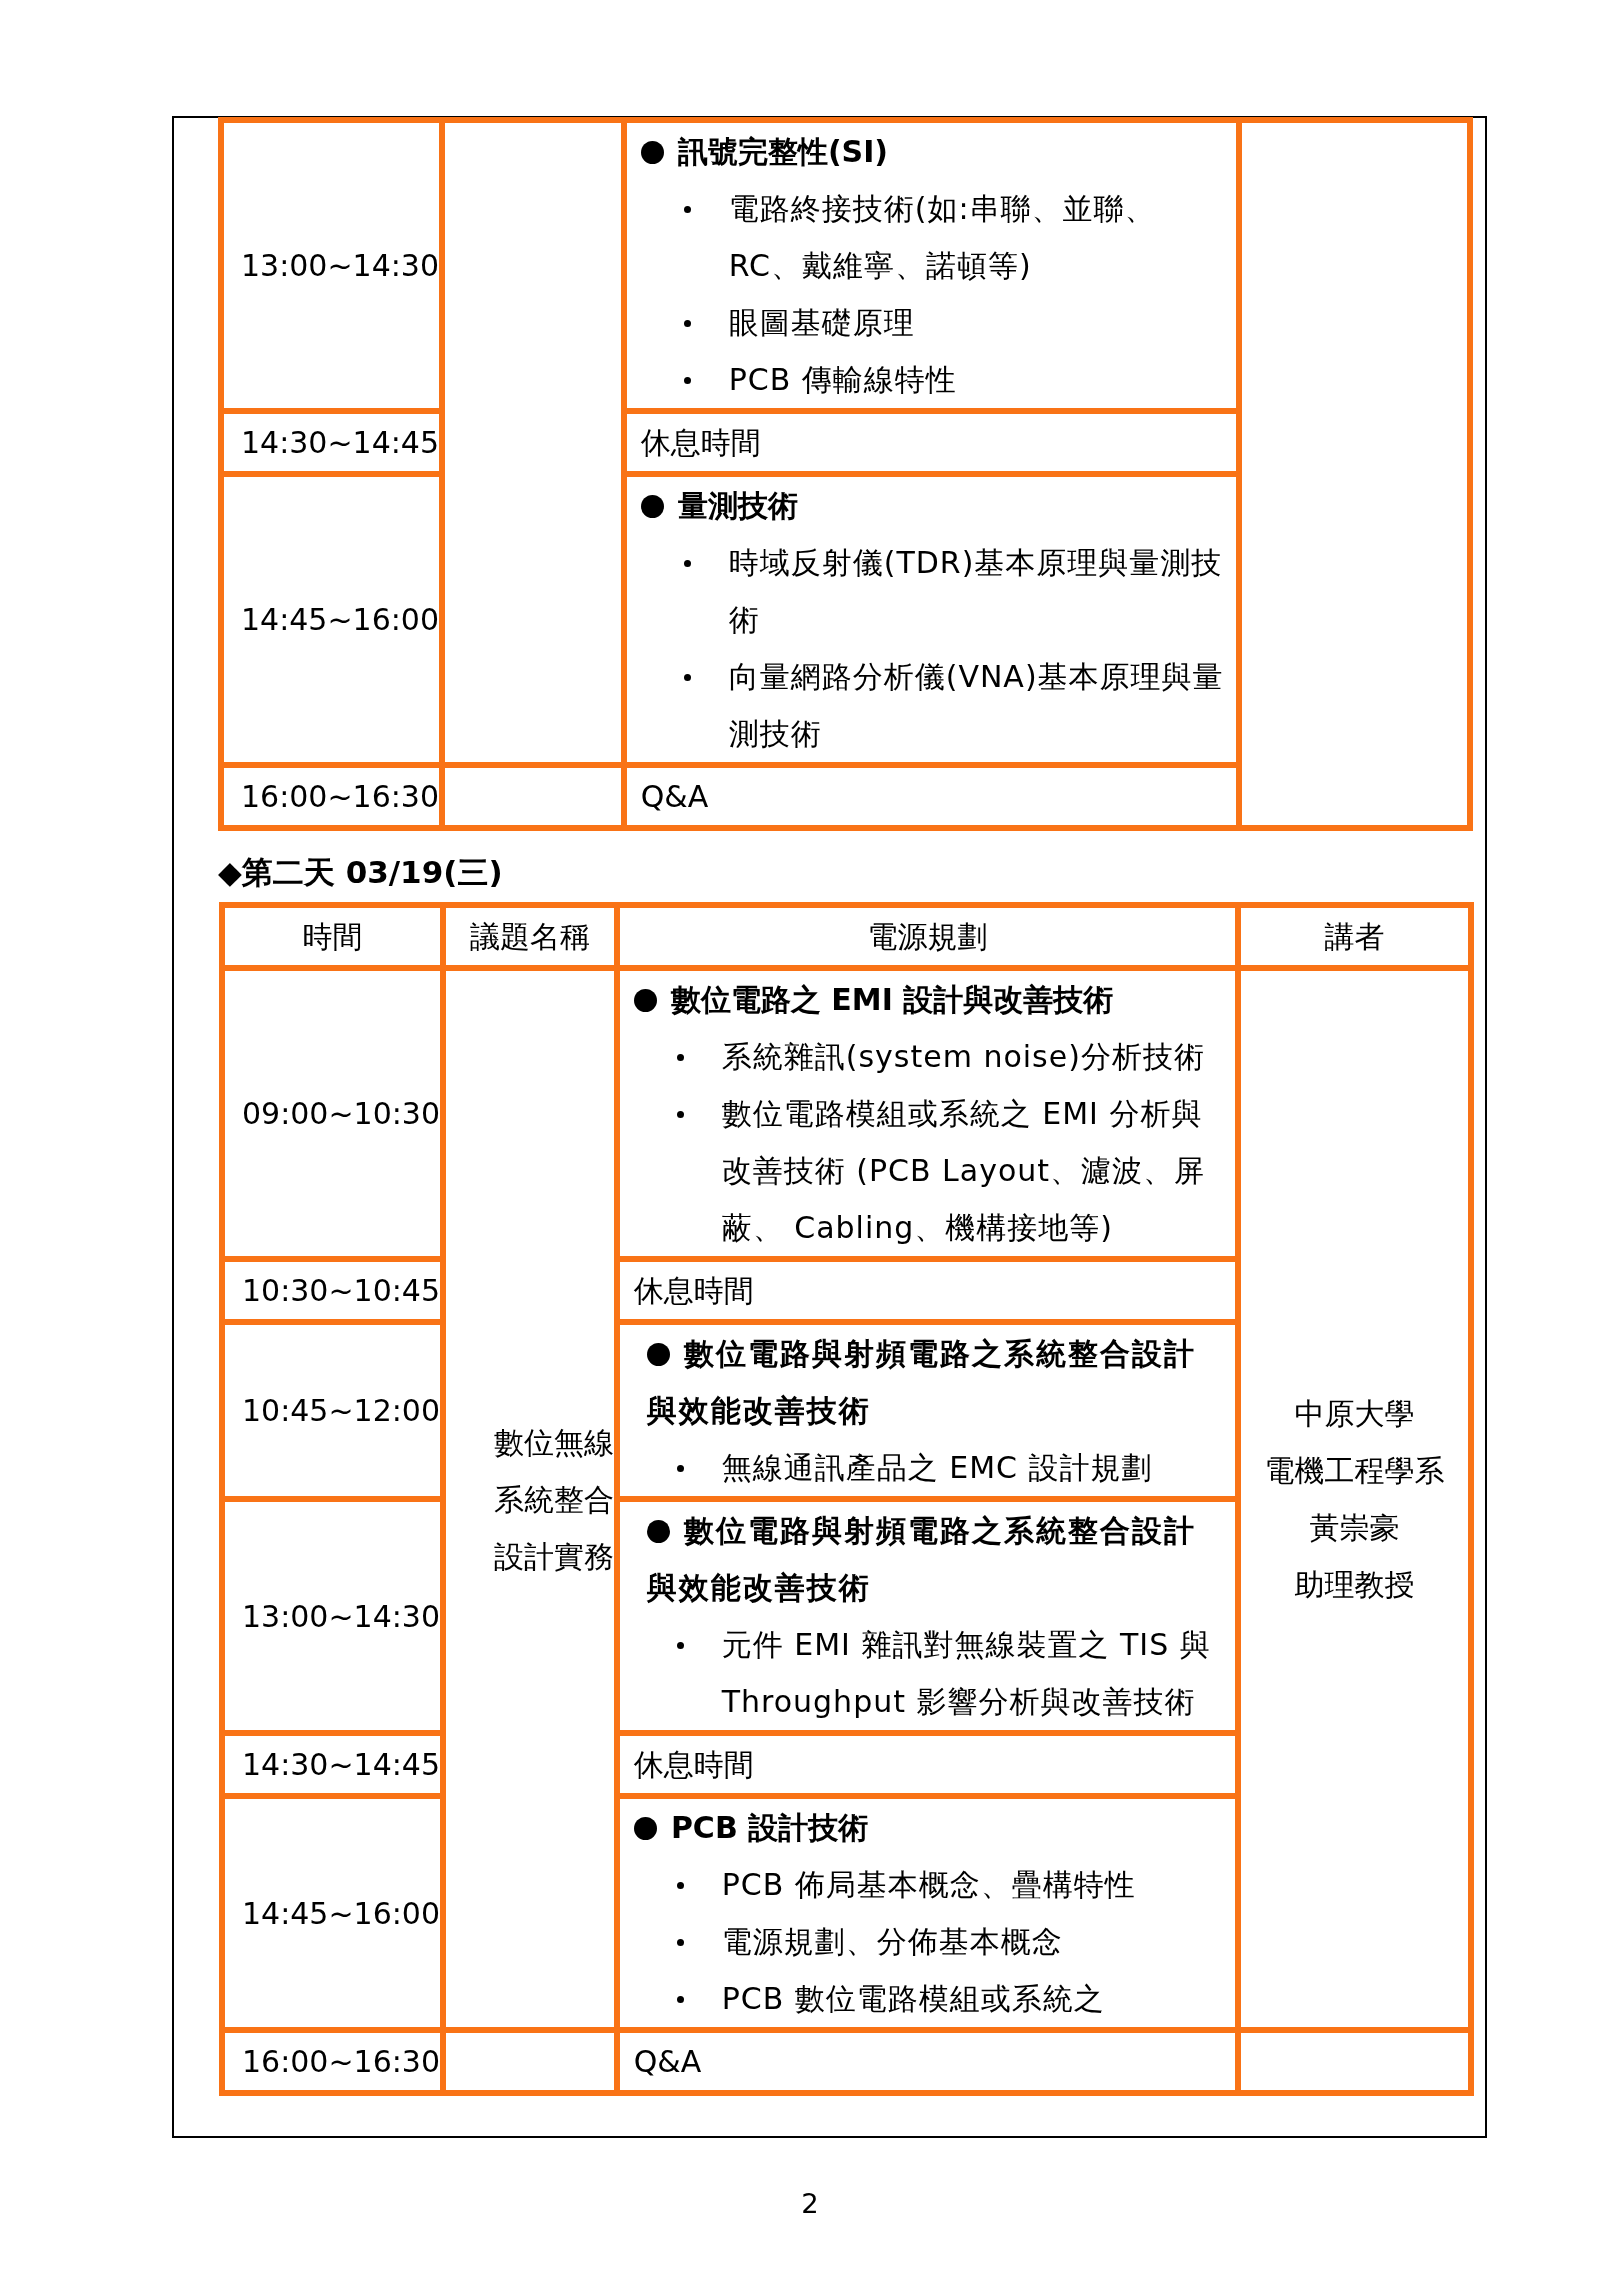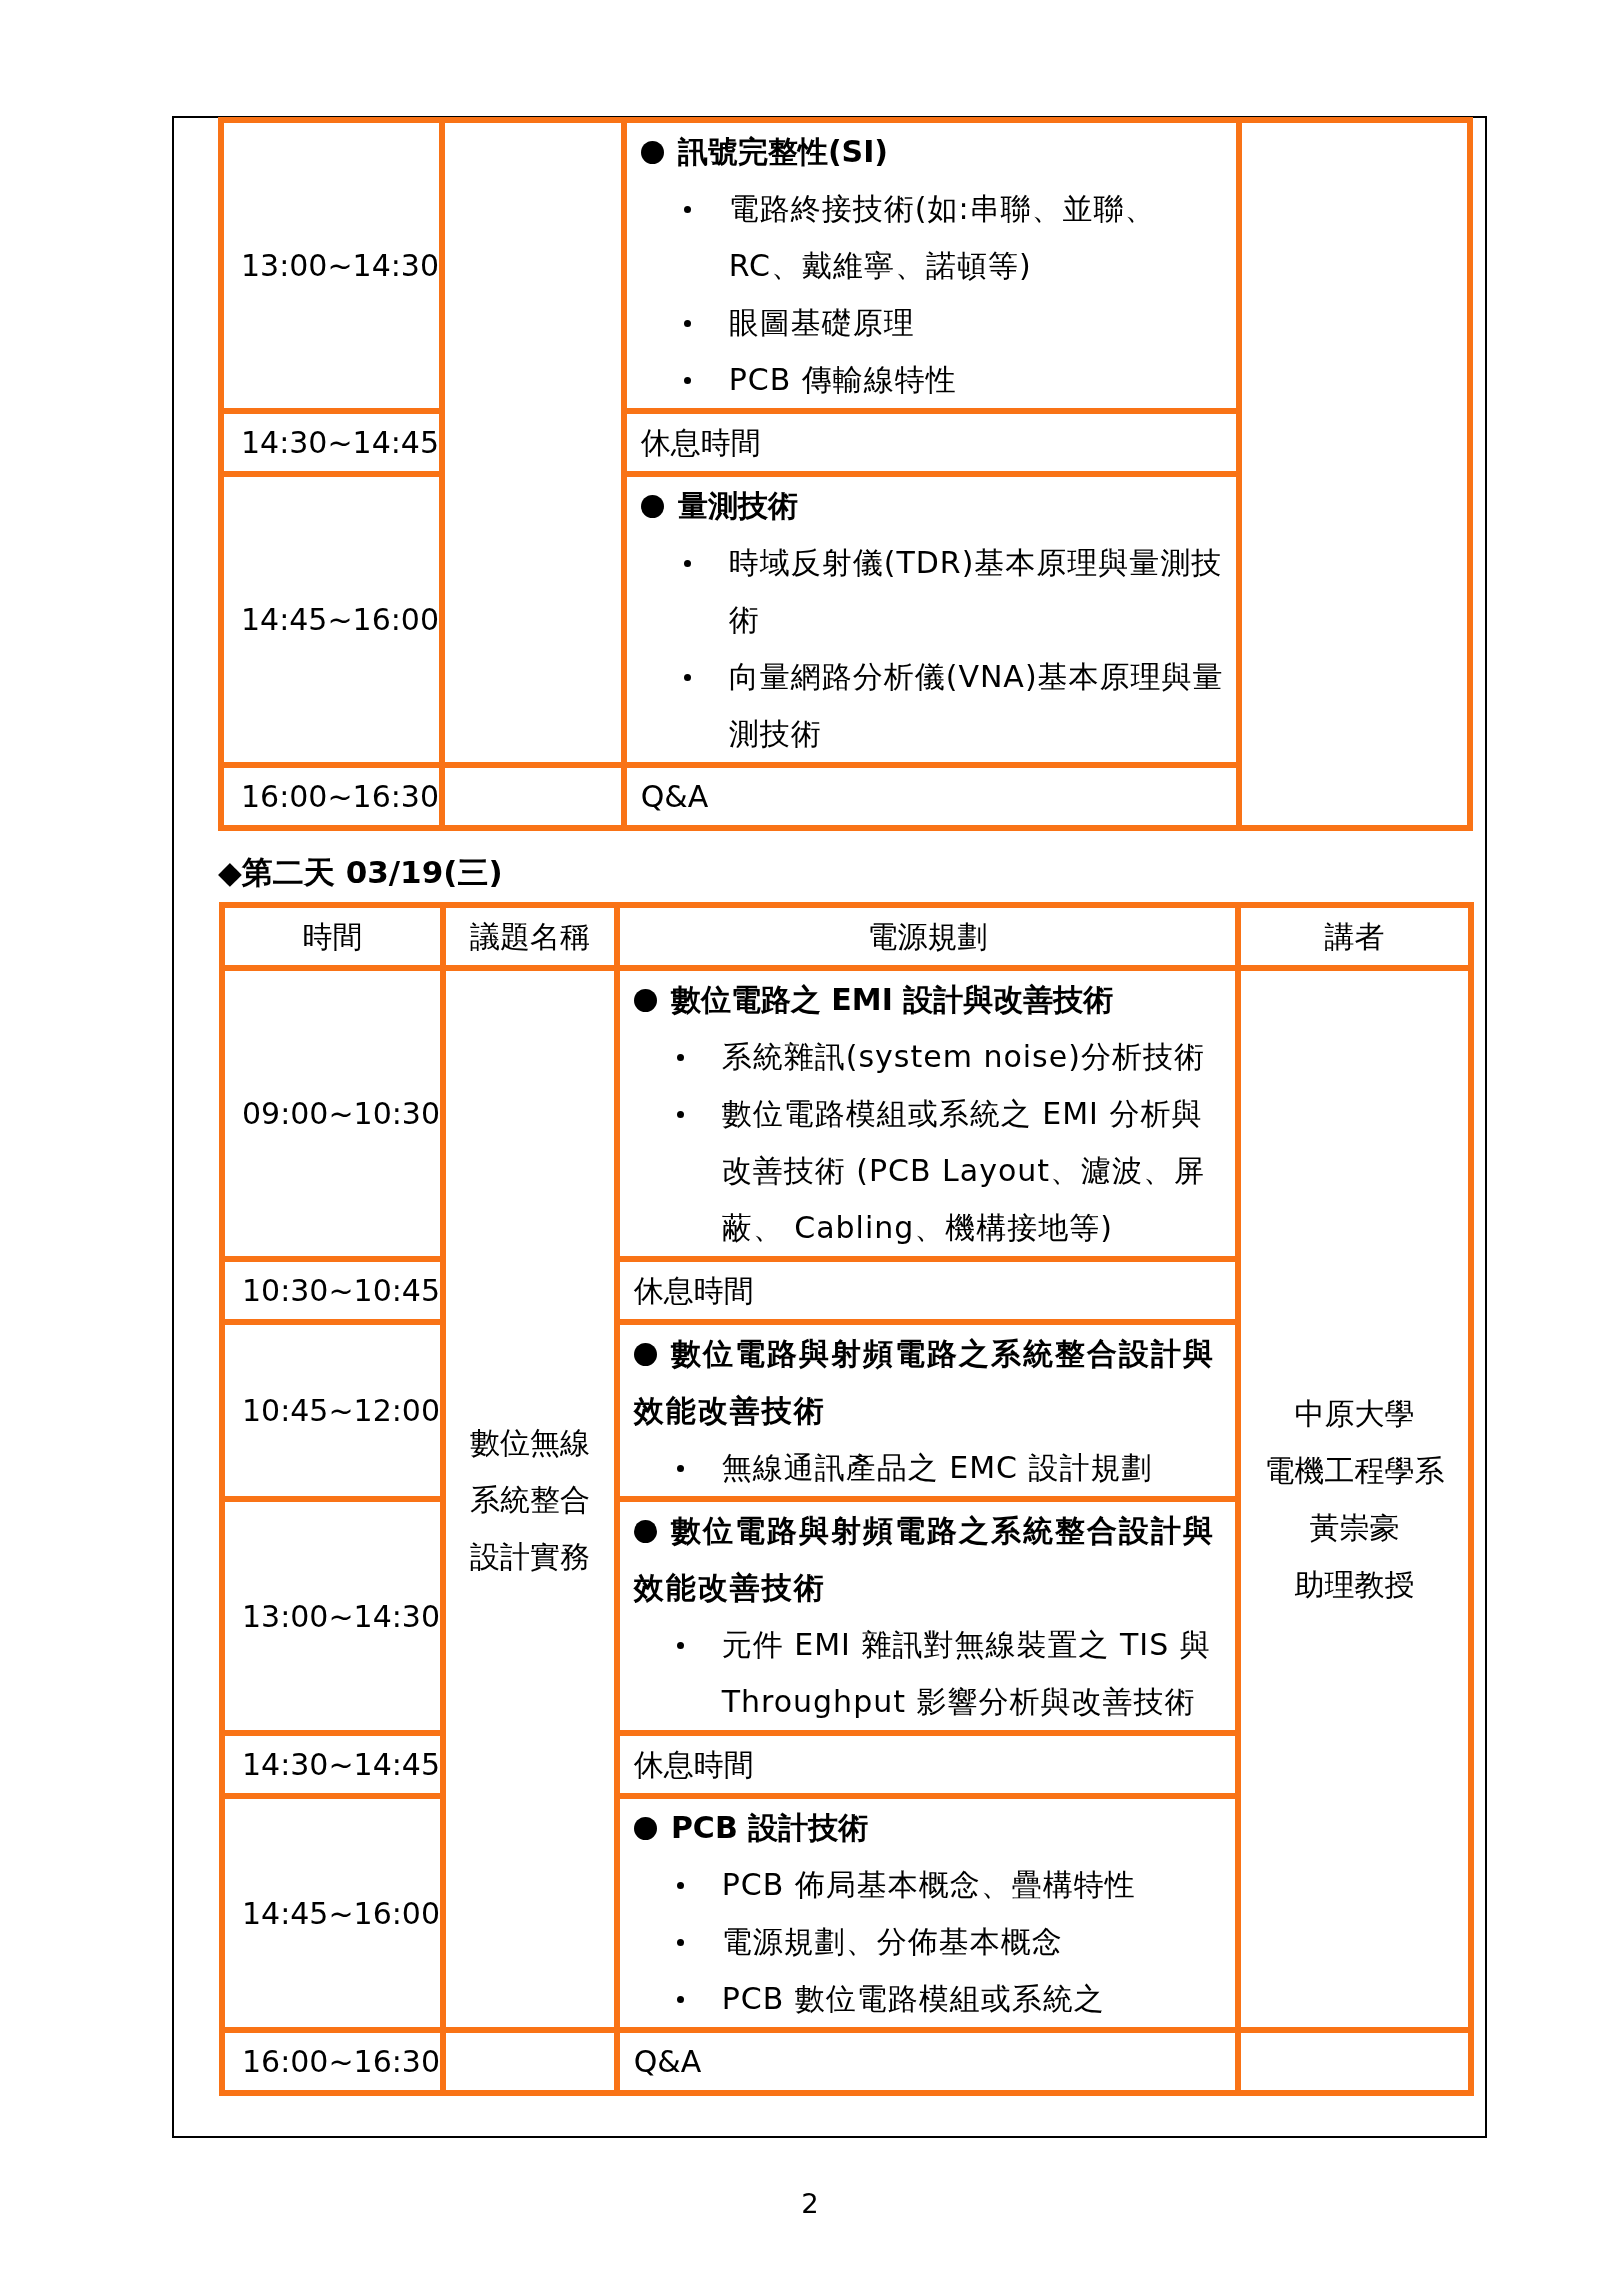--- a/index.html
+++ b/index.html
@@ -20,27 +20,27 @@
     border: 6px solid #f97316; padding: 0; vertical-align: middle;
     font-weight: normal;
   }
   table.sched { border: 2.9px solid #000; }
   #t1 { left: 218px; top: 117px; width: 1251px; }
   #t2 { left: 219px; top: 902px; width: 1250px; }
   .time { text-align: right; }
   .hdr th { text-align: center; height: 54px; }
   .content { padding-left: 13.7px !important; padding-right: 9.8px !important; }
   .head-line { font-weight: bold; white-space: nowrap; }
-  .head-line.wrap { white-space: normal; letter-spacing: 2px; }
+  .head-line.wrap { white-space: normal; letter-spacing: 2px; margin-left: 13px; }
   .dot { display: inline-block; width: 23.5px; height: 23.5px; border-radius: 50%; background: #000; margin-right: 13.7px; vertical-align: -2px; }
   .sub { padding-left: 43px; position: relative; padding-left: 88px; letter-spacing: 1px; }
   .sub .bdot { position: absolute; left: 43px; top: 25.5px; width: 7.8px; height: 7.8px; border-radius: 50%; background: #000; }
   .plain { padding-left: 13.7px; margin-top: 44px; }
   .qa { font-weight: bold; padding-left: 13.7px !important; }
-  .topic-cell { text-align: center; font-weight: bold; line-height: 57px; }
+  .topic-cell { text-align: right; font-weight: bold; line-height: 57px; }
   .speaker-cell { text-align: center; font-weight: bold; line-height: 57px; }
   .section-title {
     position: absolute; left: 218px; top: 851px; font-size: 31px; font-weight: bold; line-height: 43px;
   }
   .page-num {
     position: absolute; left: 0; width: 1620px; top: 2188px; text-align: center; font-size: 27.4px;
   }
 </style>
 </head>
 <body>

